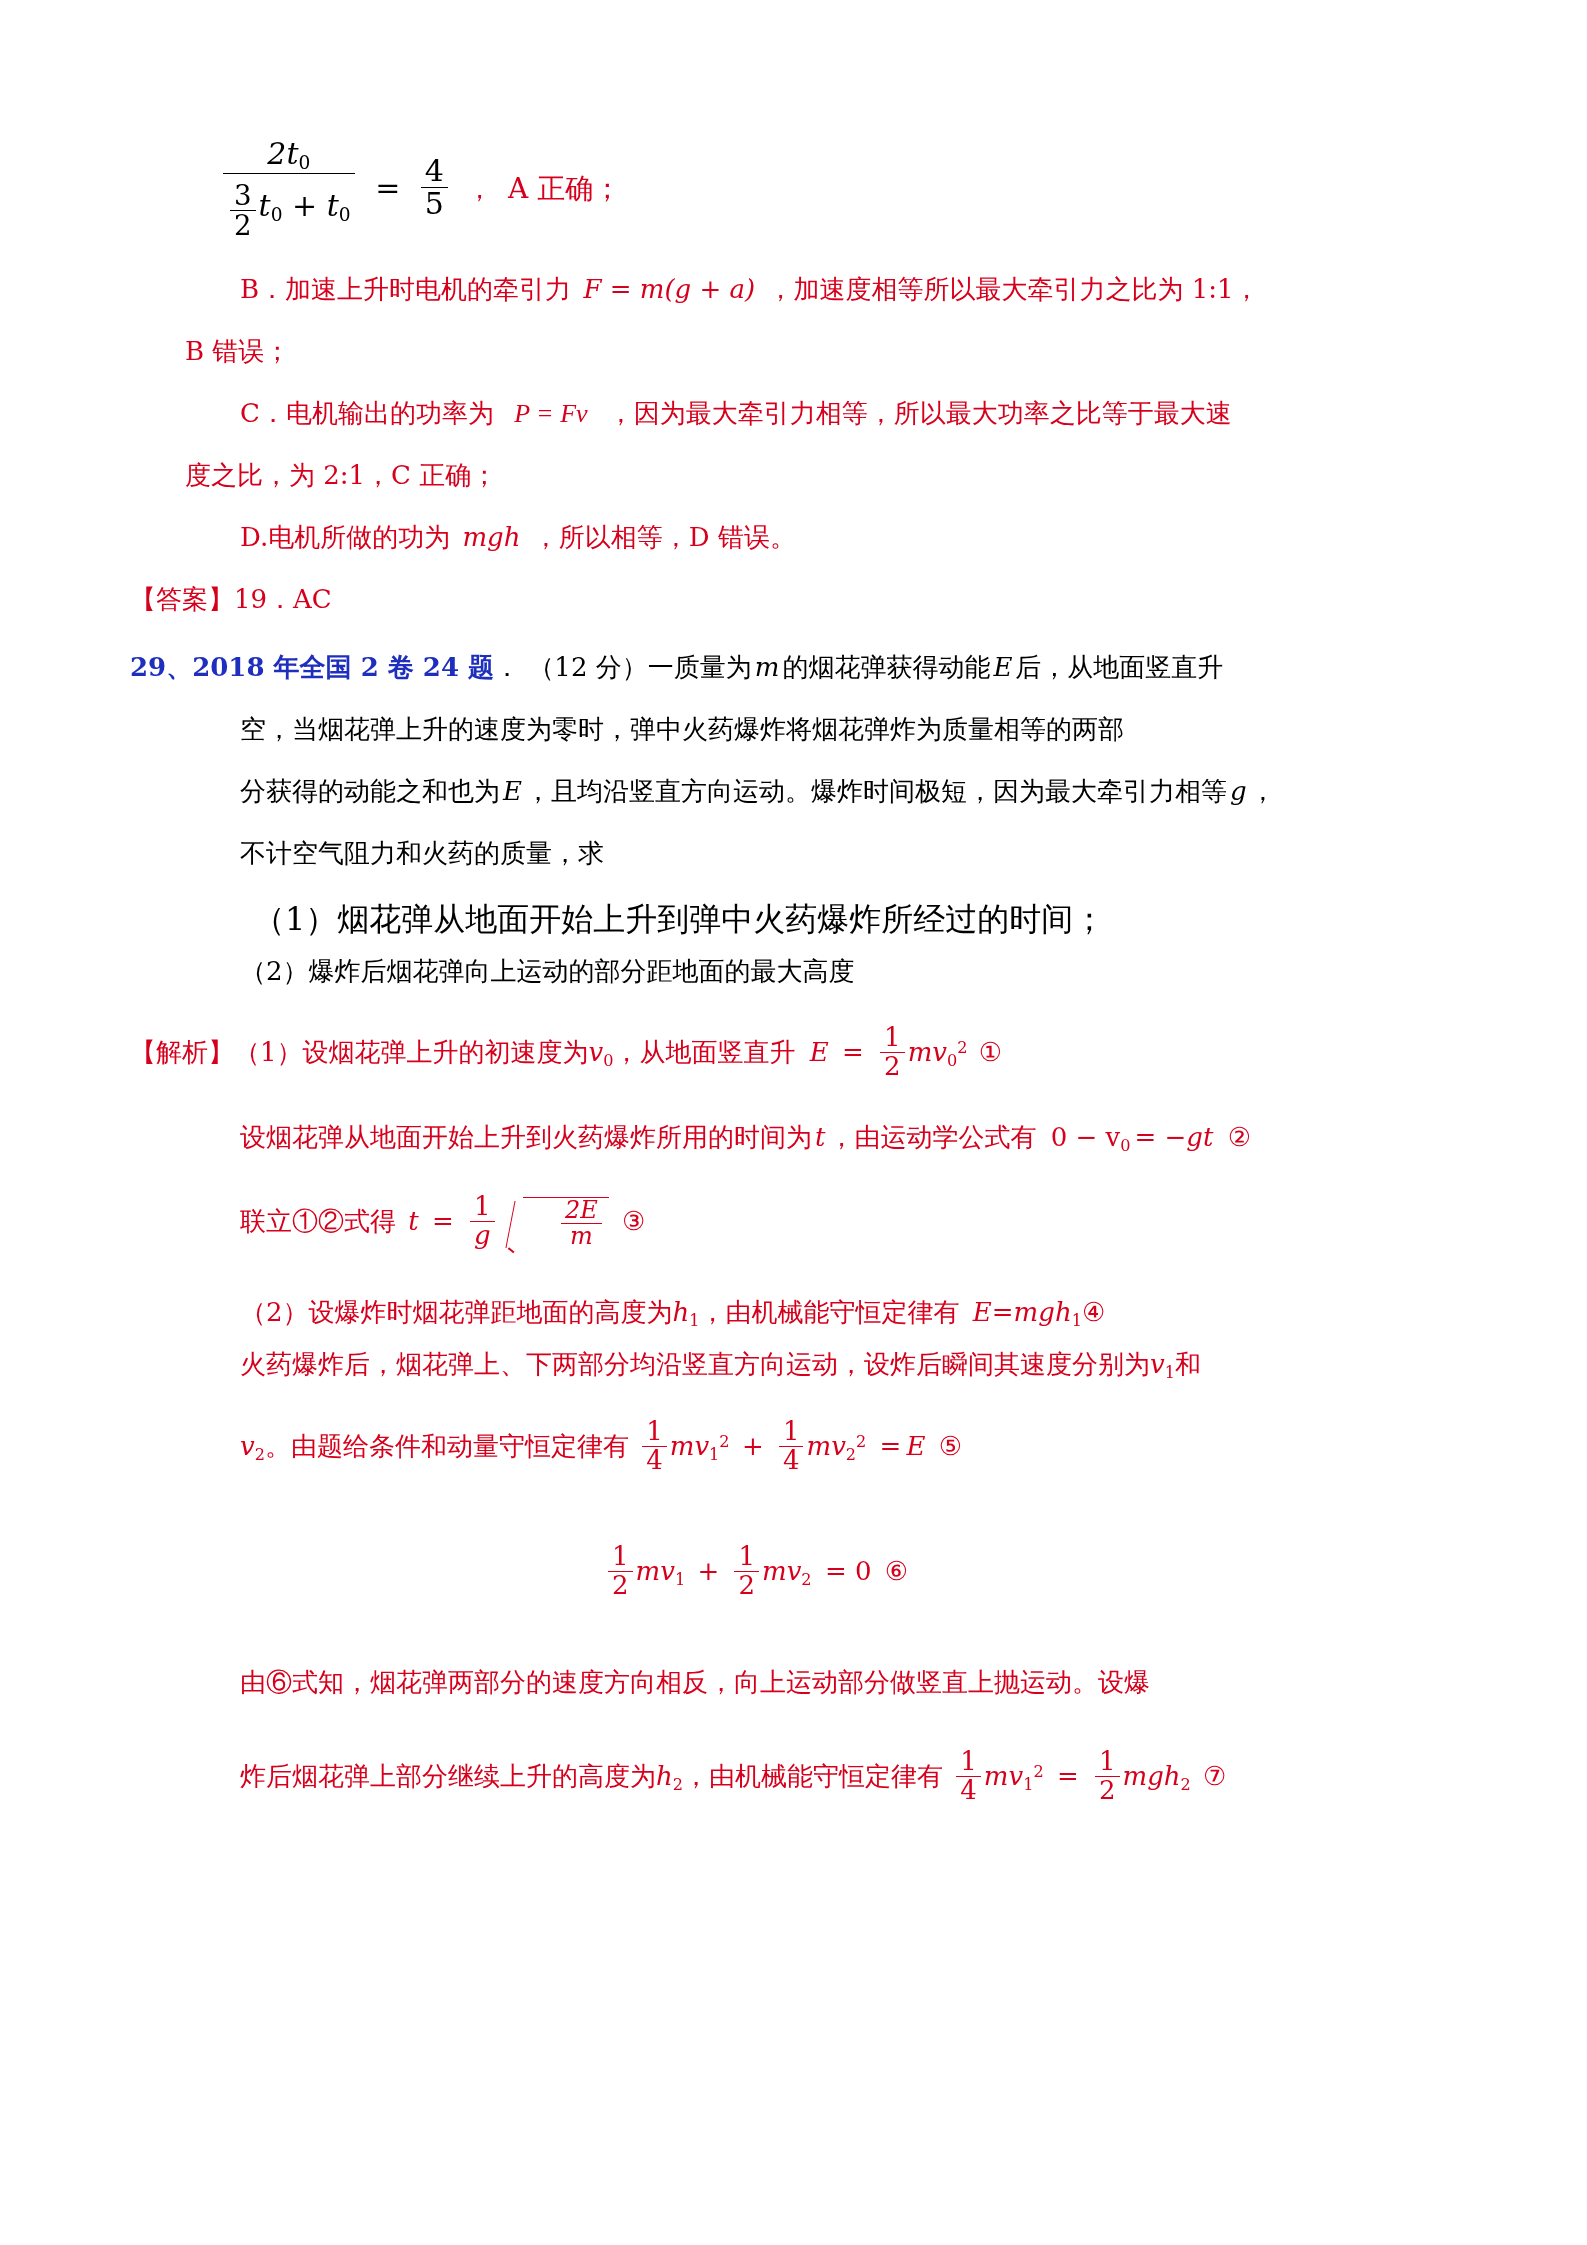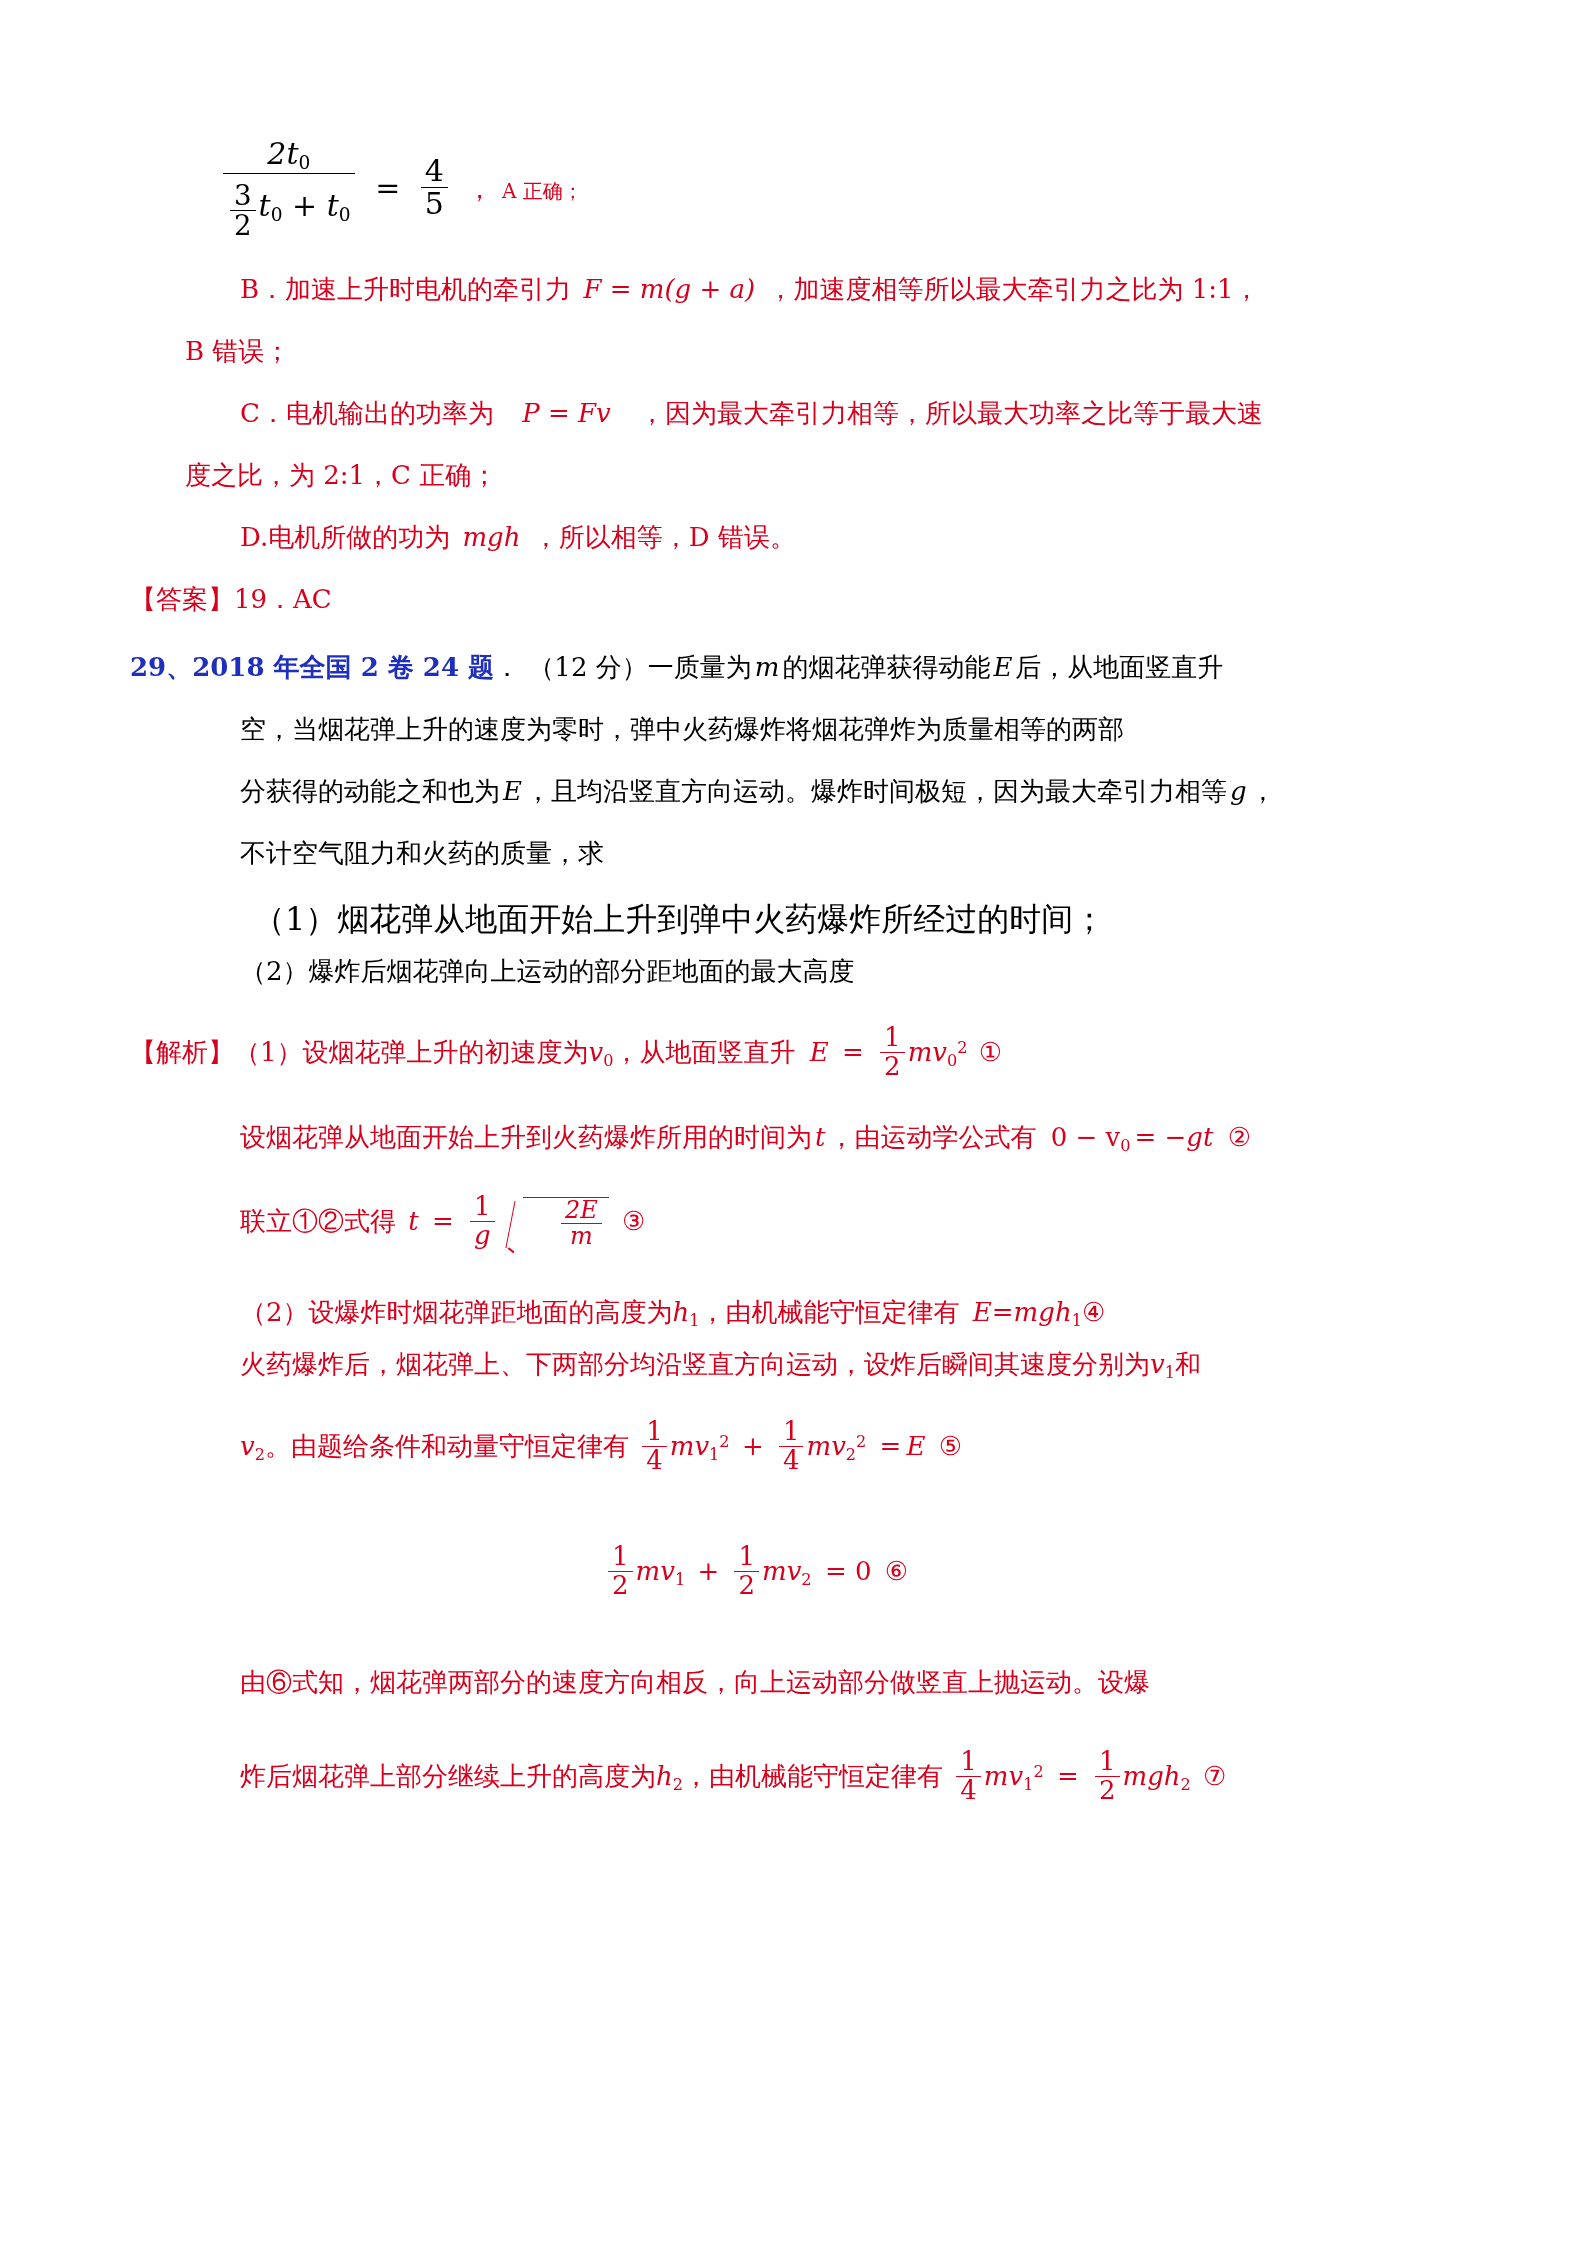--- a/index.html
+++ b/index.html
@@ -108,35 +108,35 @@
           <span class="mn">+</span>
           <span class="mi">t</span><sub class="s">0</sub>
         </span>
       </span>
       <span class="mn blk" style="margin:0 8px;">=</span>
       <span class="frac blk" style="font-size:30px;">
         <span class="num">4</span>
         <span class="den">5</span>
       </span>
       <span class="red" style="margin-left:6px; font-size:26px;">，</span>
-      <span class="red" style="font-size:20px;">A 正确；</span>
+      <span class="red" style="margin-left:6px; font-size:28px;">A 正确；</span>
     </div>
 
     <div class="abs red" style="left:55px; top:152px; font-size:26px;">
       <span>B．</span><span>加速上升时电机的牵引力</span>
       <span class="mi" style="margin:0 4px;">F = m(g + a)</span>
       <span>，加速度相等所以最大牵引力之比为 1:1，</span>
     </div>
     <div class="abs red" style="left:0px; top:214px; font-size:26px;">
       <span>B 错误；</span>
     </div>
 
     <div class="abs red" style="left:55px; top:276px; font-size:26px;">
       <span>C．</span><span>电机输出的功率为</span>
-      <span class="mi" style="margin:0 20px;">P = Fv</span>
+      <span class="mi" style="margin:0 12px;font-family:Liberation Serif, serif;">P = Fv</span>
       <span>，因为最大牵引力相等，所以最大功率之比等于最大速</span>
     </div>
     <div class="abs red" style="left:0px; top:338px; font-size:26px;">
       <span>度之比，为 2:1，C 正确；</span>
     </div>
 
     <div class="abs red" style="left:55px; top:400px; font-size:26px;">
       <span>D.</span><span>电机所做的功为</span>
       <span class="mi" style="margin:0 4px;">mgh</span>
       <span>，所以相等，D 错误。</span>

